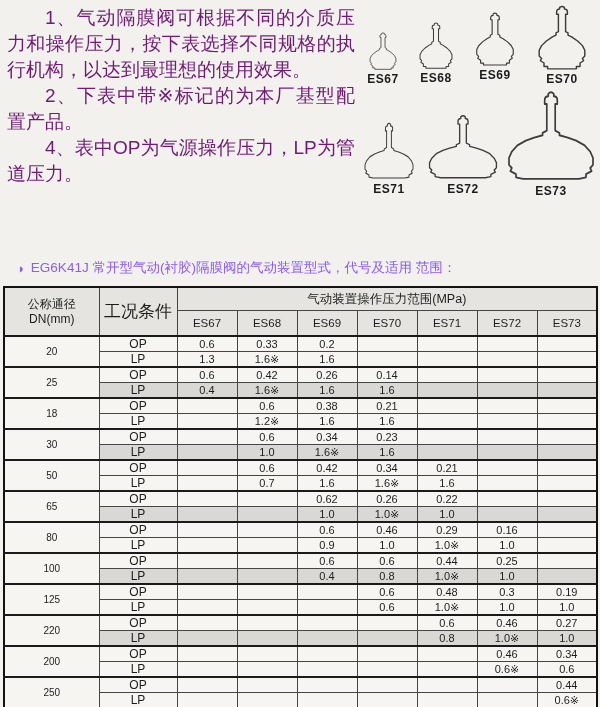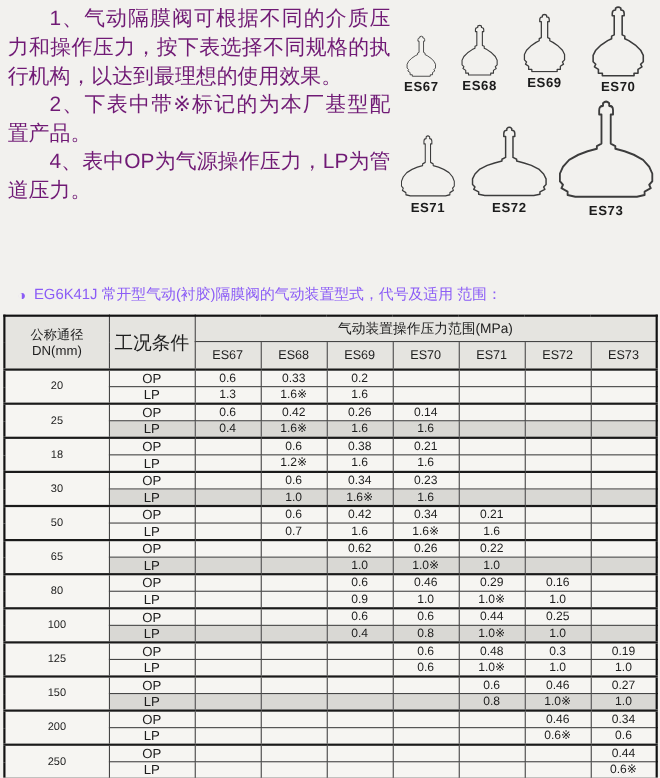--- a/index.html
+++ b/index.html
@@ -350,21 +350,21 @@
         <td class="cond-cell">LP</td>
         <td class="value-cell"></td>
         <td class="value-cell"></td>
         <td class="value-cell"></td>
         <td class="value-cell">0.6</td>
         <td class="value-cell">1.0※</td>
         <td class="value-cell">1.0</td>
         <td class="value-cell">1.0</td>
       </tr>
       <tr class="group-top">
-        <td class="dn-cell" rowspan="2">150</td>
+        <td class="dn-cell" rowspan="2">220</td>
         <td class="cond-cell">OP</td>
         <td class="value-cell"></td>
         <td class="value-cell"></td>
         <td class="value-cell"></td>
         <td class="value-cell"></td>
         <td class="value-cell">0.6</td>
         <td class="value-cell">0.46</td>
         <td class="value-cell">0.27</td>
       </tr>
       <tr class="shaded">

